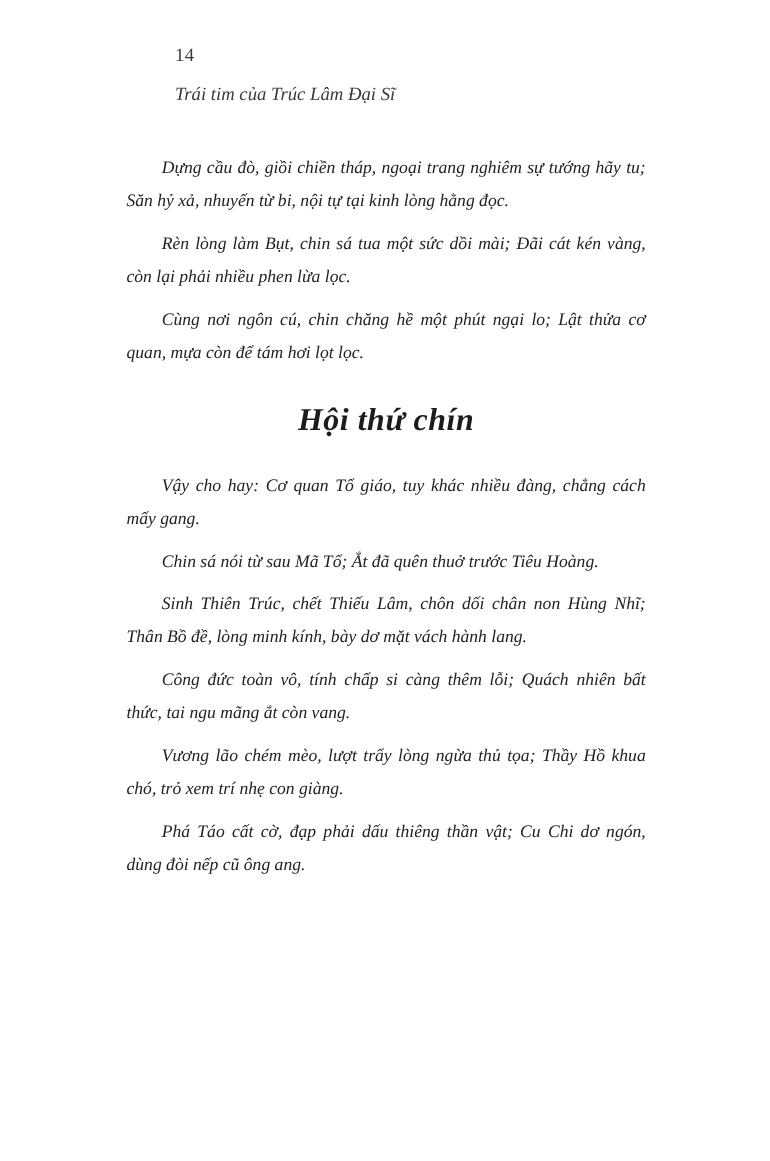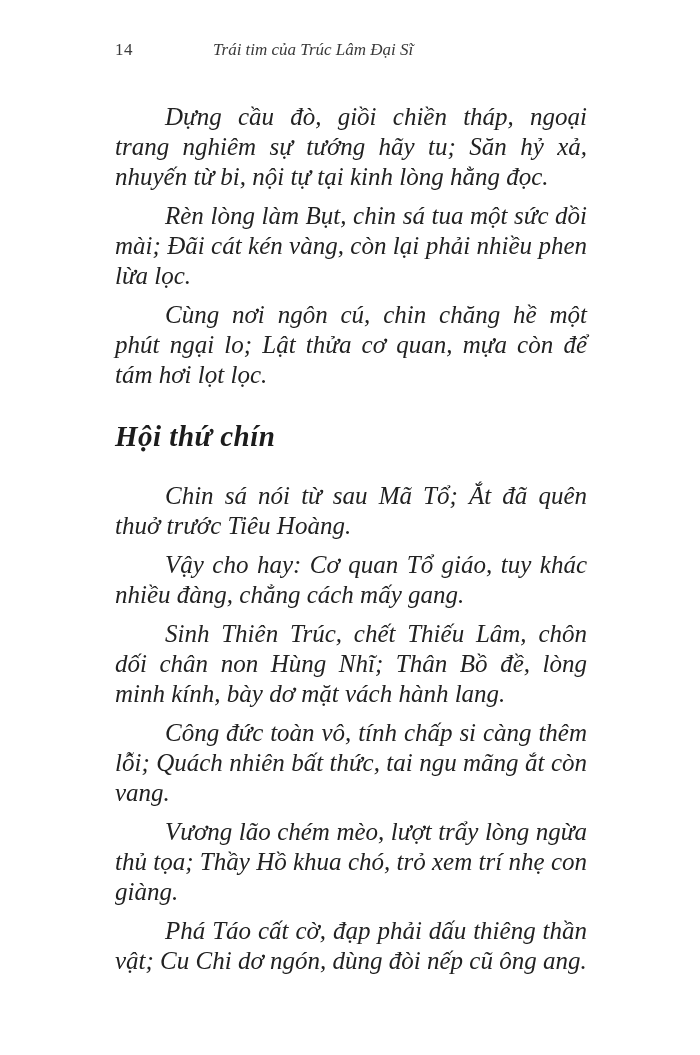--- a/index.html
+++ b/index.html
@@ -15,47 +15,48 @@
     background: #ffffff;
     box-sizing: border-box;
     padding: 40px 113px 30px 115px;
     font-family: "Liberation Serif", "DejaVu Serif", serif;
     color: #2b2b2b;
     overflow: hidden;
   }
   .running-header {
     display: flex;
     align-items: baseline;
-    gap: 36px;
+    gap: 16px;
     margin-bottom: 42px;
+    flex-direction: column;
   }
   .page-number {
     font-size: 17px;
     font-style: normal;
     color: #3a3a3a;
     letter-spacing: 0.5px;
   }
   .book-title {
     font-size: 17px;
     font-style: italic;
     color: #3a3a3a;
     margin-left: 44px;
   }
   .body-text p {
     margin: 0 0 9px 0;
-    font-size: 25px;
+    font-size: 16px;
     font-style: italic;
     line-height: 30px;
     text-align: justify;
     text-indent: 2em;
     color: #222222;
   }
   .section-heading {
     margin: 30px 0 28px 0;
-    text-align: left;
+    text-align: center;
     font-size: 29px;
     font-weight: bold;
     font-style: italic;
     color: #1c1c1c;
     letter-spacing: 0.5px;
   }
 </style>
 </head>
 <body>
 
@@ -67,22 +68,22 @@
   </div>
 
   <div class="body-text">
 
     <p>Dựng cầu đò, giồi chiền tháp, ngoại trang nghiêm sự tướng hãy tu; Săn hỷ xả, nhuyến từ bi, nội tự tại kinh lòng hằng đọc.</p>
     <p>Rèn lòng làm Bụt, chin sá tua một sức dồi mài; Đãi cát kén vàng, còn lại phải nhiều phen lừa lọc.</p>
     <p>Cùng nơi ngôn cú, chin chăng hề một phút ngại lo; Lật thửa cơ quan, mựa còn để tám hơi lọt lọc.</p>
 
     <h2 class="section-heading">Hội thứ chín</h2>
 
+    <p>Vậy cho hay: Cơ quan Tổ giáo, tuy khác nhiều đàng, chẳng cách mấy gang.</p>
     <p>Chin sá nói từ sau Mã Tổ; Ắt đã quên thuở trước Tiêu Hoàng.</p>
-    <p>Vậy cho hay: Cơ quan Tổ giáo, tuy khác nhiều đàng, chẳng cách mấy gang.</p>
     <p>Sinh Thiên Trúc, chết Thiếu Lâm, chôn dối chân non Hùng Nhĩ; Thân Bồ đề, lòng minh kính, bày dơ mặt vách hành lang.</p>
     <p>Công đức toàn vô, tính chấp si càng thêm lỗi; Quách nhiên bất thức, tai ngu mãng ắt còn vang.</p>
     <p>Vương lão chém mèo, lượt trẩy lòng ngừa thủ tọa; Thầy Hồ khua chó, trỏ xem trí nhẹ con giàng.</p>
     <p>Phá Táo cất cờ, đạp phải dấu thiêng thần vật; Cu Chi dơ ngón, dùng đòi nếp cũ ông ang.</p>
 
   </div>
 
 </div>
 
 </body></html>

